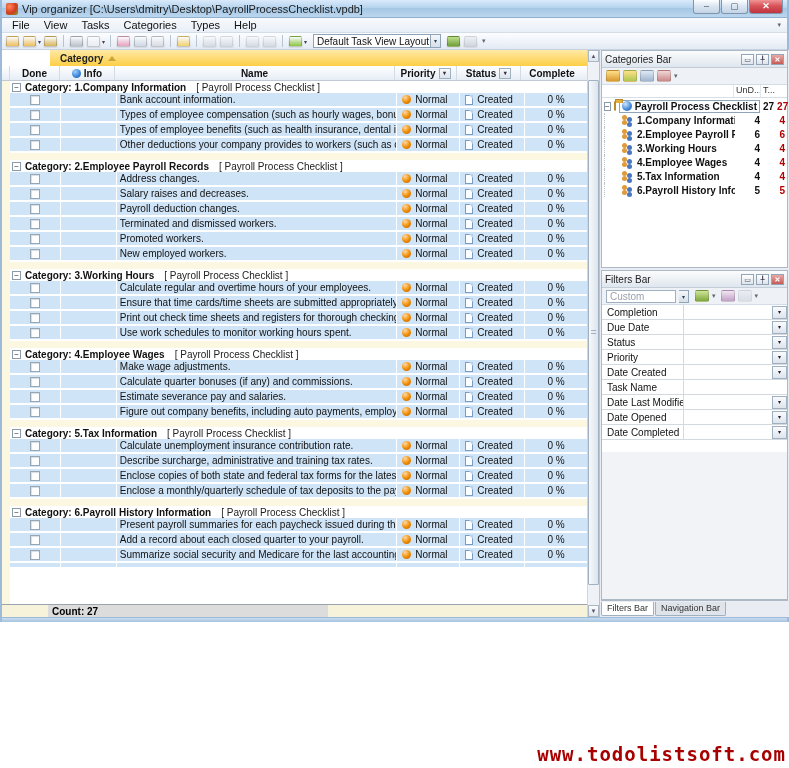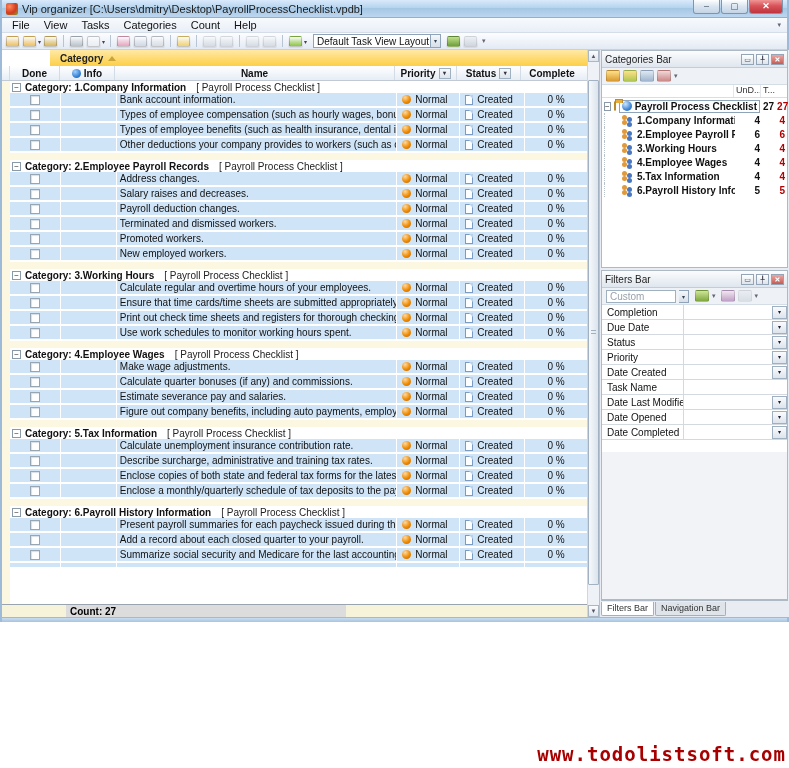--- a/index.html
+++ b/index.html
@@ -70,21 +70,21 @@
   .t-cell.c-pri, .t-cell.c-status { gap:4px; padding-left:5px; }
   .t-cell.c-comp { justify-content:center; margin-right:0; }
   .checkbox { width:10px; height:10px; background:#fff; border:1px solid #98a6b4; box-shadow:inset 1px 1px 1px #d7dee6; }
   .pri-ball { width:9px; height:9px; border-radius:50%; background:radial-gradient(circle at 35% 28%, #ffd9a0, #f08a00 55%, #b96400); flex:0 0 auto; }
   .doc-icon { width:8px; height:10px; background:#fdfeff; border:1px solid #7a9cc4; position:relative; flex:0 0 auto; }
   .doc-icon::after { content:""; position:absolute; right:-1px; top:-1px; border-style:solid; border-width:0 4px 4px 0; border-color:transparent #b9d2ea transparent transparent; }
   .group-gap { height:7px; background:#fbf7e0; }
   .partial-row { height:4px; overflow:hidden; }
 
   .count-row { height:13px; display:flex; background:#f7f3da; border-top:1px solid #9aa4ae; font-size:10px; font-weight:bold; }
-  .count-cell { width:280px; margin-left:64px; background:#dcdcdc; display:flex; align-items:center; padding-left:4px; }
+  .count-cell { width:280px; margin-left:46px; background:#dcdcdc; display:flex; align-items:center; padding-left:4px; }
 
   .vscroll { width:12px; background:#eef1f5; border-left:1px solid #cfd6de; display:flex; flex-direction:column; }
   .sb-arrow { height:12px; background:linear-gradient(#fbfcfe,#dfe6ee); border:1px solid #aab8c6; font-size:6px; color:#556; text-align:center; line-height:11px; }
   .sb-track { flex:1; position:relative; }
   .sb-thumb { position:absolute; left:0; right:0; top:18px; bottom:20px; background:linear-gradient(90deg,#f6f9fc,#dbe3ec); border:1px solid #a3b2c2; border-radius:1px; }
   .sb-grip { position:absolute; left:2px; right:2px; top:50%; height:5px; margin-top:-3px;
     background:repeating-linear-gradient(#9fb0c0 0 1px, transparent 1px 3px); }
 
   
   .dock { width:190px; background:#e9edf3; border-left:1px solid #b6c2cf; display:flex; flex-direction:column; padding:0 1px; }
@@ -145,21 +145,21 @@
         <span class="win-btn close">✕</span>
       </span>
     </div>
 
     <div class="menubar">
 
       <span class="menu-item">File</span>
         <span class="menu-item">View</span>
         <span class="menu-item">Tasks</span>
         <span class="menu-item">Categories</span>
-        <span class="menu-item">Count</span>
+        <span class="menu-item">Types</span>
         <span class="menu-item">Help</span>
         <span class="chevron">▾</span>
     </div>
 
     <div class="toolbar">
       <span id="tb-icons" style="display:flex;align-items:center;gap:2px;">
           <div class="tb-btn">
             <span class="tb-glyph" style="background: linear-gradient(rgba(255, 255, 255, 0.667), rgb(238, 192, 94));"></span>
           </div>
           <div class="tb-btn">

